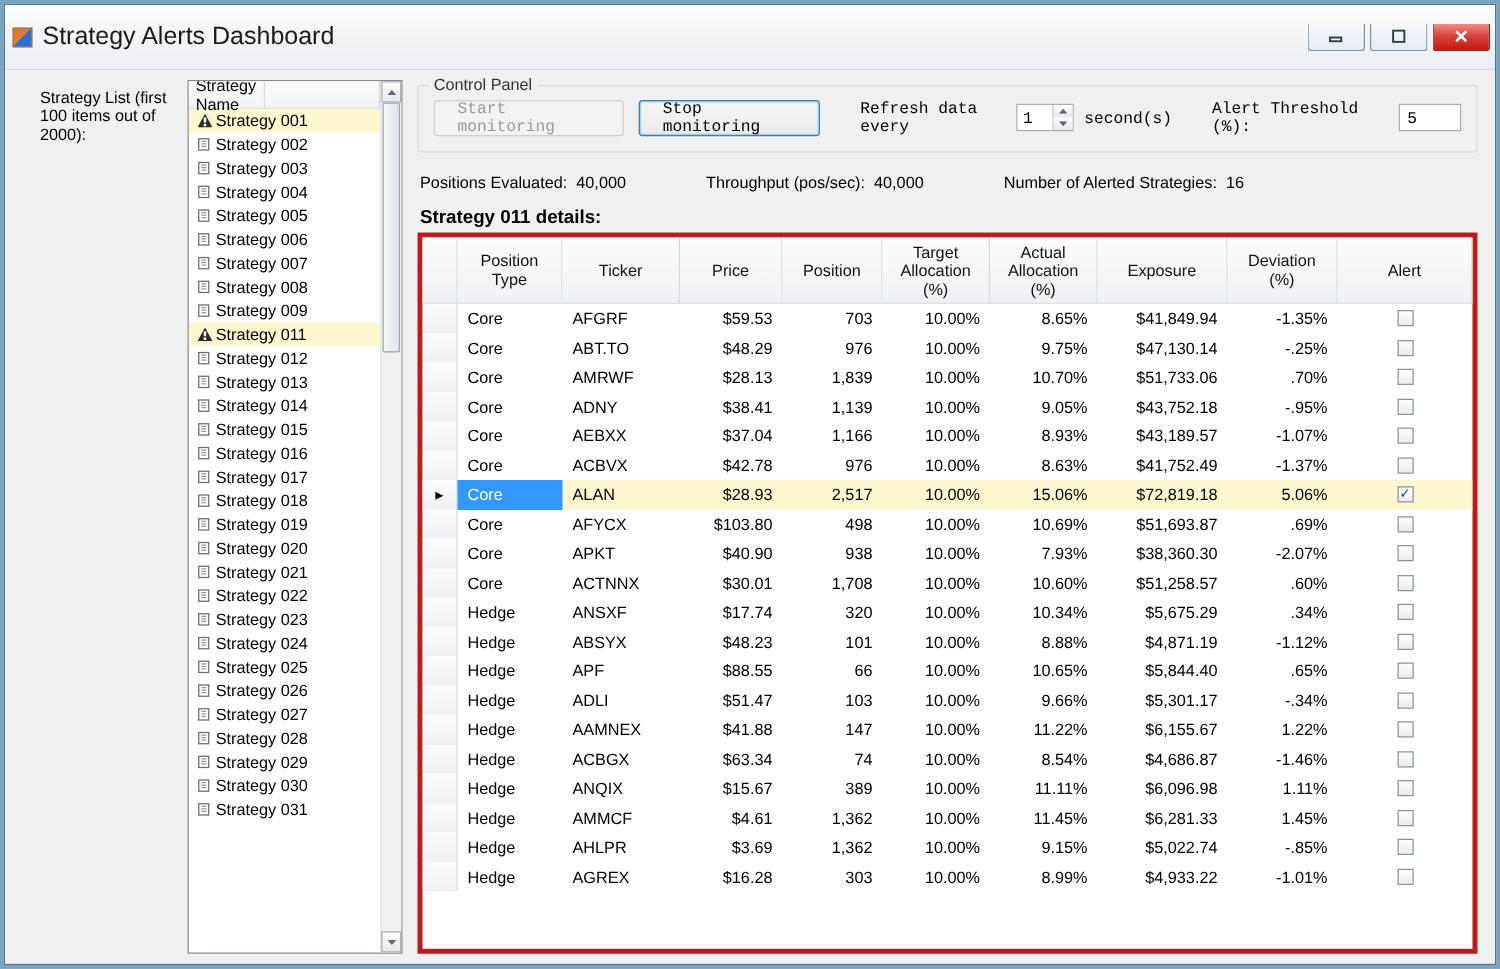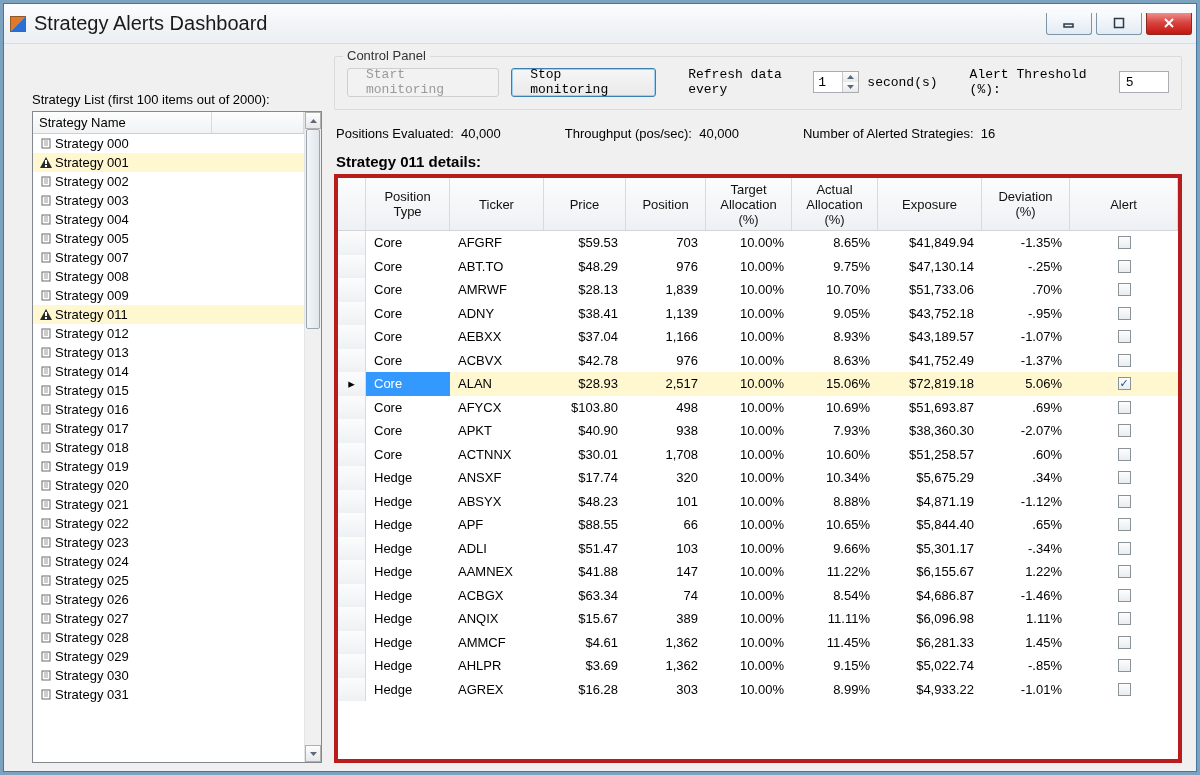--- a/index.html
+++ b/index.html
@@ -1,26 +1,26 @@
 <!DOCTYPE html>
 <html><head>
 <meta charset="utf-8">
 <style>
 html,body{margin:0;padding:0;font-family:"Segoe UI",Tahoma,sans-serif;font-size:13px;color:#000;background:#7ba3bf;height:100%;}
 *{box-sizing:border-box;}
 .window{position:absolute;inset:3px;background:#fff;border:1px solid #4576a0;box-shadow:0 0 0 1px #a0c0d8 inset;display:flex;flex-direction:column;}
-.titlebar{height:40px;background:linear-gradient(#fdfdfe,#f3f5f7 45%,#eceff3);display:flex;align-items:center;padding:0 0 0 6px;border-bottom:1px solid #d7dde3;}
+.titlebar{height:52px;background:linear-gradient(#fdfdfe,#f3f5f7 45%,#eceff3);display:flex;align-items:center;padding:0 0 0 6px;border-bottom:1px solid #d7dde3;}
 .app-icon{width:16px;height:16px;margin-right:8px;position:relative;background:linear-gradient(135deg,#e07a2a 0 50%,#2a6fd6 50% 100%);border:1px solid #8a5a2a;}
 .title{font-size:20px;font-weight:400;color:#1a1a1a;}
 .win-controls{margin-left:auto;display:flex;gap:4px;padding:0 4px;}
 .win-btn{width:46px;height:22px;border:1px solid #7a94aa;border-top:none;border-radius:0 0 3px 3px;background:linear-gradient(#f9fbfd,#e3ebf3);display:flex;align-items:center;justify-content:center;}
 .win-btn.close{background:linear-gradient(#f08f8d,#d84540 45%,#c61610);border-color:#8a2a22;}
 .win-btn svg{display:block;}
 .client{flex:1;display:flex;padding:8px 8px 8px 28px;gap:12px;min-height:0;background:#f0f0f0;}
-.left-pane{width:290px;display:flex;flex-direction:column;min-height:0;margin-top:34px;}
+.left-pane{width:290px;display:flex;flex-direction:row;min-height:0;}
 .left-label{margin:6px 0 4px 0;}
 .grid-wrap{flex:1;border:1px solid #828790;background:#fff;display:flex;min-height:0;}
 .grid-body{flex:1;overflow:hidden;}
 .scrollbar{width:17px;background:#f0f0f0;border-left:1px solid #e4e4e4;display:flex;flex-direction:column;}
 .sb-btn{height:17px;border:1px solid #b0b0b0;background:linear-gradient(#fdfdfd,#e8e8e8);display:flex;align-items:center;justify-content:center;}
 .sb-track{flex:1;position:relative;}
 .sb-thumb{position:absolute;left:1px;right:1px;top:0;height:200px;background:linear-gradient(90deg,#f4f6f8,#dfe6ec);border:1px solid #9aa7b2;border-radius:2px;}
 .g-header{display:flex;background:#fff;border-bottom:1px solid #d0d0d0;}
 .gh-cell{height:21px;display:flex;align-items:center;padding:0 6px;background:linear-gradient(#fdfdfd,#f0f2f4);border-right:1px solid #d6dbe0;}
 .g-row{height:19px;display:flex;align-items:center;padding:0 6px;border-bottom:0;cursor:default;white-space:nowrap;}
@@ -94,31 +94,20 @@
 
     <div class="left-pane">
       <div class="left-label">Strategy List (first 100 items out of 2000):</div>
       <div class="grid-wrap">
         <div class="grid-body">
           <div class="g-header">
             <div class="gh-cell" style="flex:1">Strategy Name</div>
             <div class="gh-cell" style="width:92px"></div>
           </div>
           <div id="strategy-rows">
-              <div class="g-row">
-                <span class="row-icon">
-                  <svg width="11" height="11">
-                    <rect x="1" y="1" width="8" height="9" fill="#fff" stroke="#6a6a6a"></rect>
-                    <line x1="3" y1="3" x2="7" y2="3" stroke="#9a9a9a"></line>
-                    <line x1="3" y1="5" x2="7" y2="5" stroke="#9a9a9a"></line>
-                    <line x1="3" y1="7" x2="7" y2="7" stroke="#9a9a9a"></line>
-                  </svg>
-                </span>
-                <span>Strategy 000</span>
-              </div>
               <div class="g-row alerted">
                 <span class="row-icon">
                   <svg width="12" height="11">
                     <path d="M6 0 L12 11 L0 11 Z" fill="#2a2a2a"></path>
                     <rect x="5" y="3" width="2" height="4" fill="#fff"></rect>
                     <rect x="5" y="8" width="2" height="2" fill="#fff"></rect>
                   </svg>
                 </span>
                 <span>Strategy 001</span>
               </div>
@@ -158,20 +147,31 @@
               <div class="g-row">
                 <span class="row-icon">
                   <svg width="11" height="11">
                     <rect x="1" y="1" width="8" height="9" fill="#fff" stroke="#6a6a6a"></rect>
                     <line x1="3" y1="3" x2="7" y2="3" stroke="#9a9a9a"></line>
                     <line x1="3" y1="5" x2="7" y2="5" stroke="#9a9a9a"></line>
                     <line x1="3" y1="7" x2="7" y2="7" stroke="#9a9a9a"></line>
                   </svg>
                 </span>
                 <span>Strategy 005</span>
+              </div>
+              <div class="g-row">
+                <span class="row-icon">
+                  <svg width="11" height="11">
+                    <rect x="1" y="1" width="8" height="9" fill="#fff" stroke="#6a6a6a"></rect>
+                    <line x1="3" y1="3" x2="7" y2="3" stroke="#9a9a9a"></line>
+                    <line x1="3" y1="5" x2="7" y2="5" stroke="#9a9a9a"></line>
+                    <line x1="3" y1="7" x2="7" y2="7" stroke="#9a9a9a"></line>
+                  </svg>
+                </span>
+                <span>Strategy 006</span>
               </div>
               <div class="g-row">
                 <span class="row-icon">
                   <svg width="11" height="11">
                     <rect x="1" y="1" width="8" height="9" fill="#fff" stroke="#6a6a6a"></rect>
                     <line x1="3" y1="3" x2="7" y2="3" stroke="#9a9a9a"></line>
                     <line x1="3" y1="5" x2="7" y2="5" stroke="#9a9a9a"></line>
                     <line x1="3" y1="7" x2="7" y2="7" stroke="#9a9a9a"></line>
                   </svg>
                 </span>

